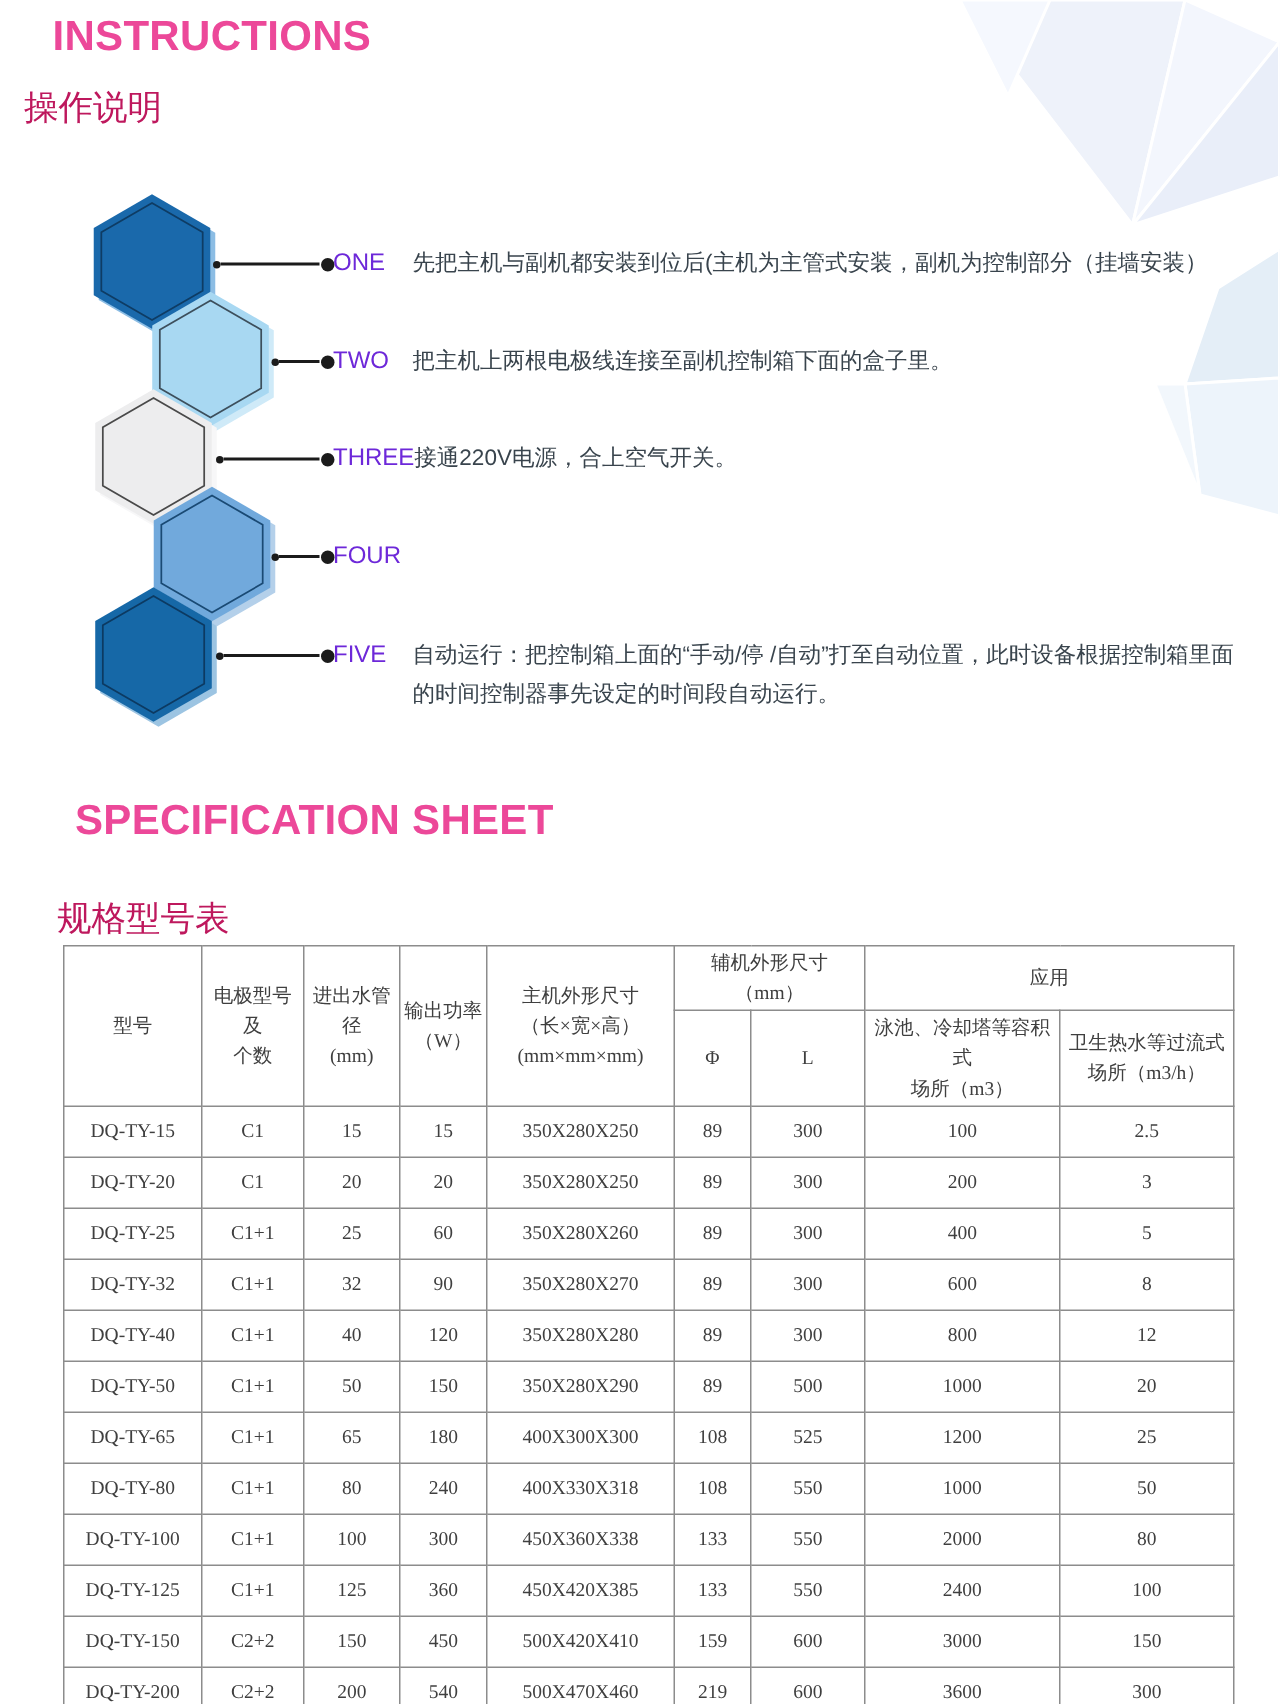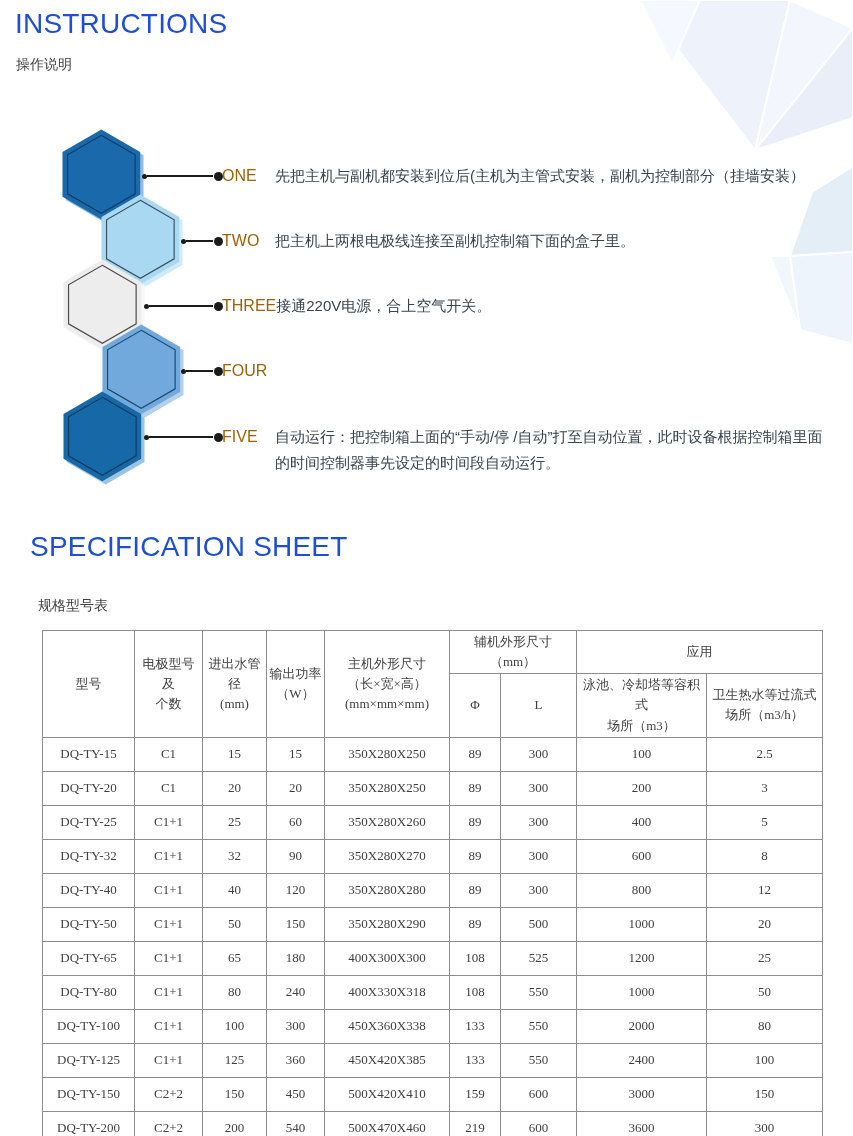--- a/index.html
+++ b/index.html
@@ -5,22 +5,22 @@
   * { margin:0; padding:0; box-sizing:border-box; }
   html,body { width:853px; height:1136px; }
   body {
     position:relative; background:#ffffff; overflow:hidden;
     font-family:"Liberation Sans", sans-serif; color:#111;
   }
   
   .decor { position:absolute; left:0; top:0; width:853px; height:1136px; pointer-events:none; }
 
   
-  .h-en { position:absolute; font-size:28px; font-weight:400; color:#1d4ed8; letter-spacing:.2px; }
-  .h-cn { position:absolute; font-size:14px; color:#404040; }
+  .h-en { position:absolute; font-size:28px; font-weight:700; color:#ec4899; letter-spacing:.2px;margin-left:20px; }
+  .h-cn { position:absolute; font-size:23px; color:#be185d; }
   .t-instructions { left:15px; top:8px; }
   .s-instructions { left:16px; top:56px; }
   .t-spec { left:30px; top:531px; }
   .s-spec { left:38px; top:597px; }
 
   
   .hex { position:absolute; width:88px; height:98px; }
   .hex-one   { left:59px;  top:127px; }
   .hex-two   { left:98px;  top:192px; }
   .hex-three { left:60px;  top:257px; }
@@ -32,21 +32,21 @@
   .connector::before { content:""; position:absolute; left:-5px; top:-1.5px; width:5px; height:5px; border-radius:50%; background:#1b1b1b; }
   .connector::after  { content:""; position:absolute; right:-10px; top:-3.5px; width:9px; height:9px; border-radius:50%; background:#1b1b1b; }
   .c-one   { left:147px; width:66px; top:175px; }
   .c-two   { left:186px; width:27px; top:240px; }
   .c-three { left:149px; width:64px; top:305px; }
   .c-four  { left:186px; width:27px; top:370px; }
   .c-five  { left:149px; width:64px; top:436px; }
 
   
   .step-row { position:absolute; left:222px; width:612px; display:flex; align-items:flex-start; }
-  .step-label { flex:0 0 53px; font-size:16px; line-height:26px; color:#a16207; }
+  .step-label { flex:0 0 53px; font-size:16px; line-height:26px; color:#6d28d9; }
   .step-text { font-size:15px; line-height:26px; color:#39444d; }
   .r-one   { top:163px; }
   .r-two   { top:228px;align-items:flex-end; }
   .r-three { top:293px; }
   .r-four  { top:358px; }
   .r-five  { top:424px; }
 
   
   .spec-table {
     position:absolute; left:42px; top:630px; width:780px;

